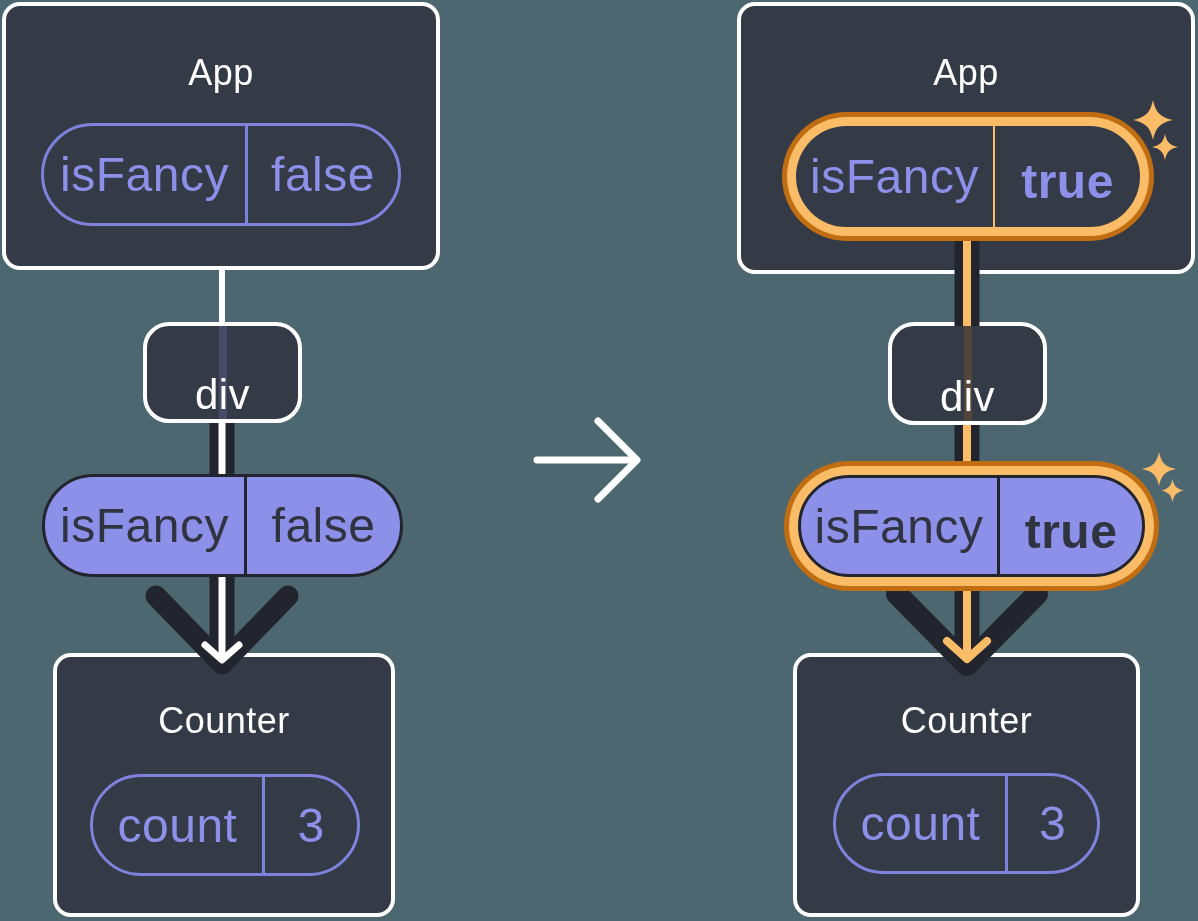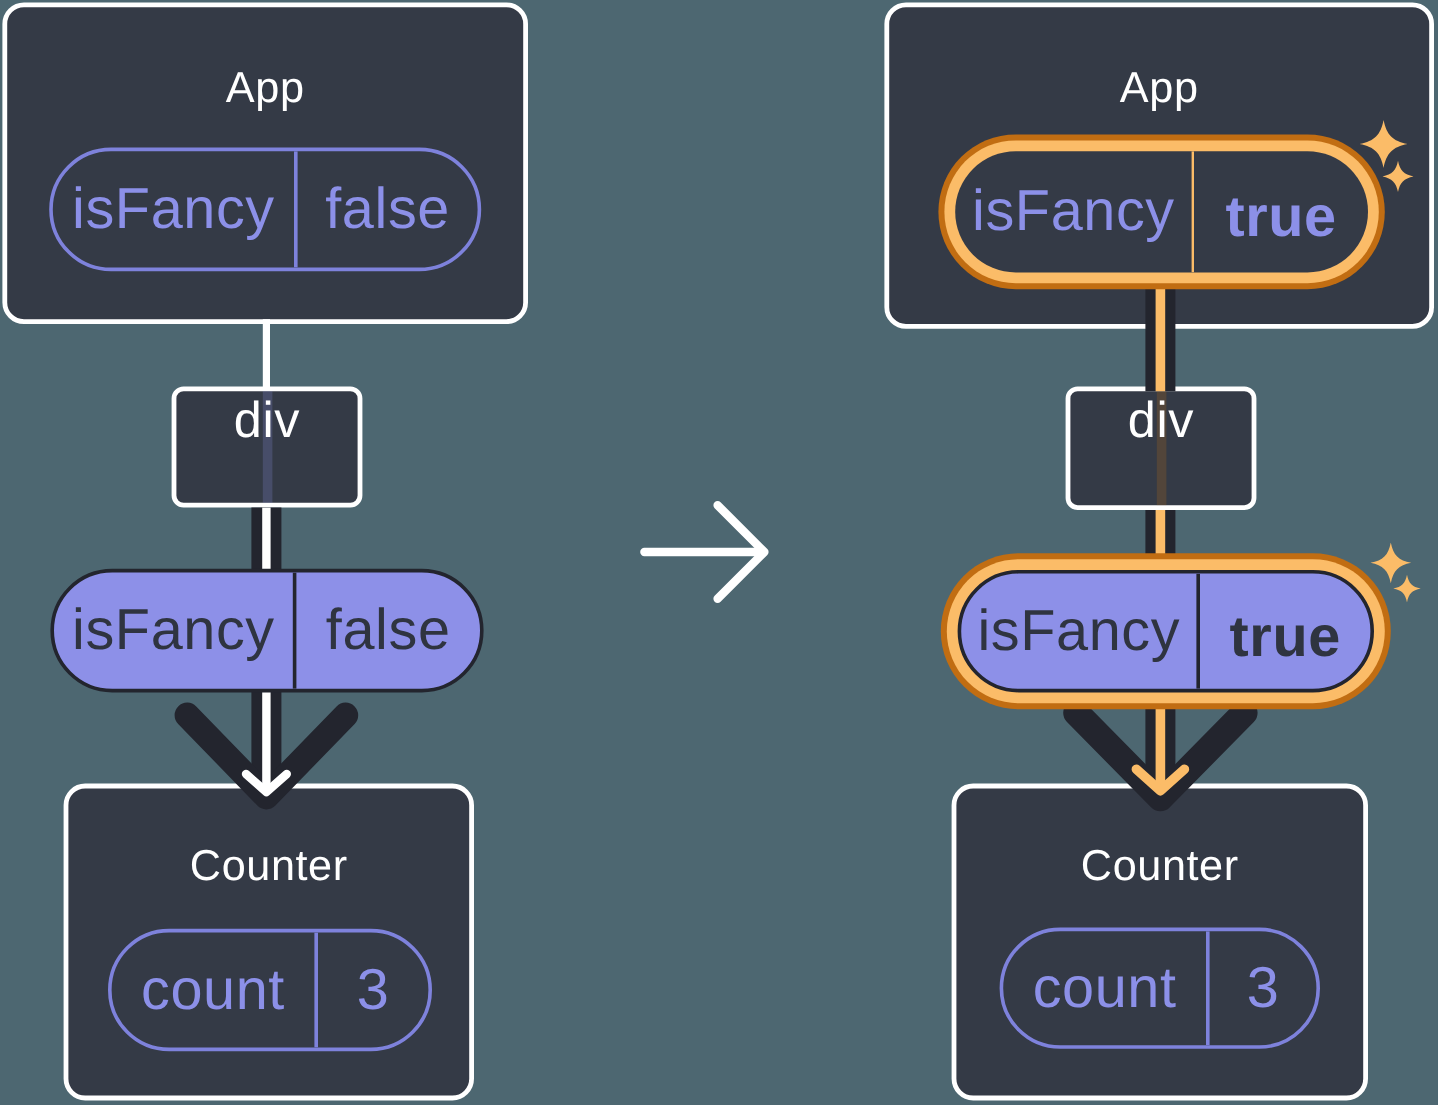--- a/index.html
+++ b/index.html
@@ -15,21 +15,21 @@
     --orange-dark:#c16d12;
     --white:#ffffff;
   }
   *{margin:0;padding:0;box-sizing:border-box;}
   body{background:var(--background);font-family:"Liberation Sans", sans-serif;}
   .stage{position:relative;width:1198px;height:921px;background:var(--background);overflow:hidden;}
 
   .box{position:absolute;background:var(--box-fill);border:4px solid var(--box-border);border-radius:18px;}
   .title{position:absolute;color:var(--white);font-size:36px;font-weight:500;text-align:center;line-height:1;letter-spacing:.5px;}
 
-  .divbox{position:absolute;background:var(--box-fill);border:4px solid var(--box-border);border-radius:10px;display:flex;align-items:flex-start;justify-content:center;}
+  .divbox{position:absolute;background:var(--box-fill);border:4px solid var(--box-border);border-radius:26px;display:flex;align-items:flex-end;justify-content:center;}
   .divbox .thru{position:absolute;top:0;bottom:0;left:50%;transform:translateX(-50%);width:8px;}
   .thru.purple{background:rgba(141,144,232,0.22);}
   .thru.orange{background:rgba(193,109,18,0.22);}
   .divlabel{position:relative;color:var(--white);font-size:42px;font-weight:500;letter-spacing:.5px;z-index:1;}
 
   .pill{position:absolute;display:flex;border-radius:60px;overflow:hidden;align-items:stretch;}
   .pill .cell{display:flex;align-items:center;justify-content:center;font-size:48px;letter-spacing:.5px;}
   .pill .cell.name{flex:0 0 auto;}
   .pill .cell.value{flex:1 1 auto;}
 

